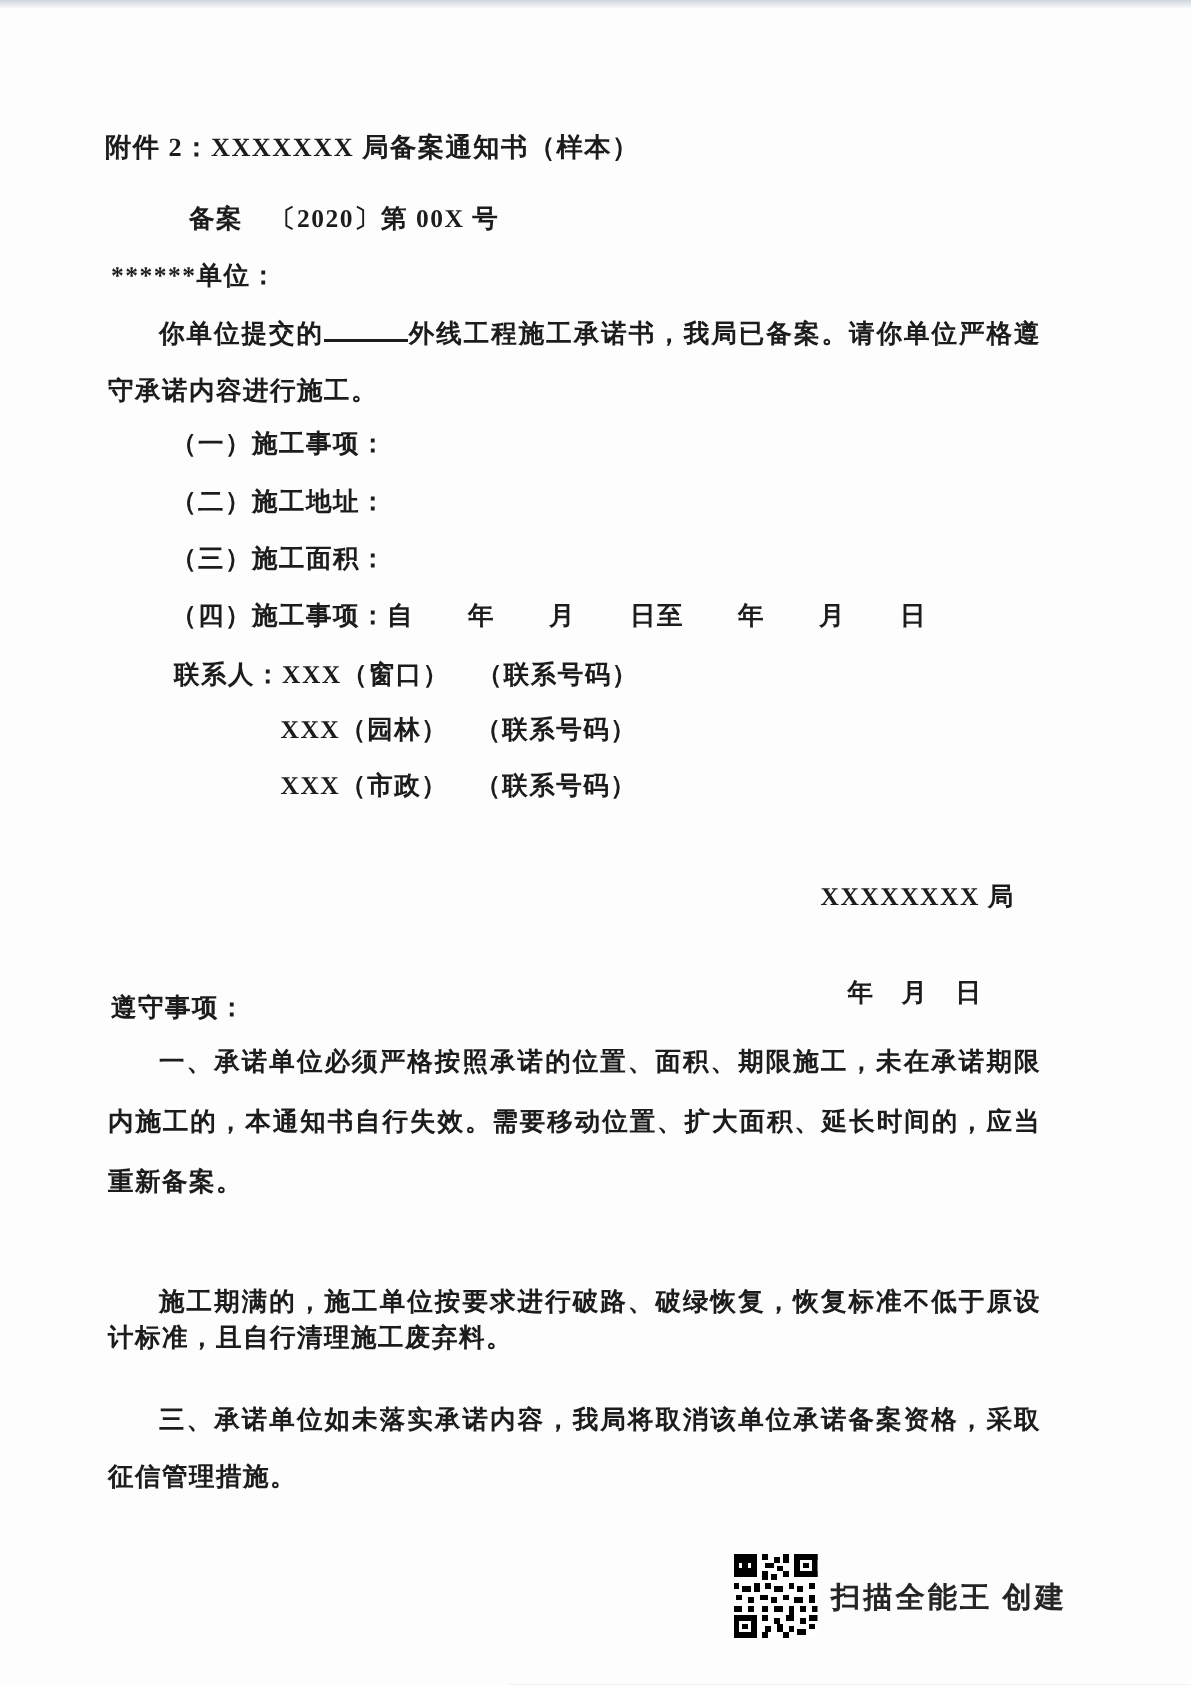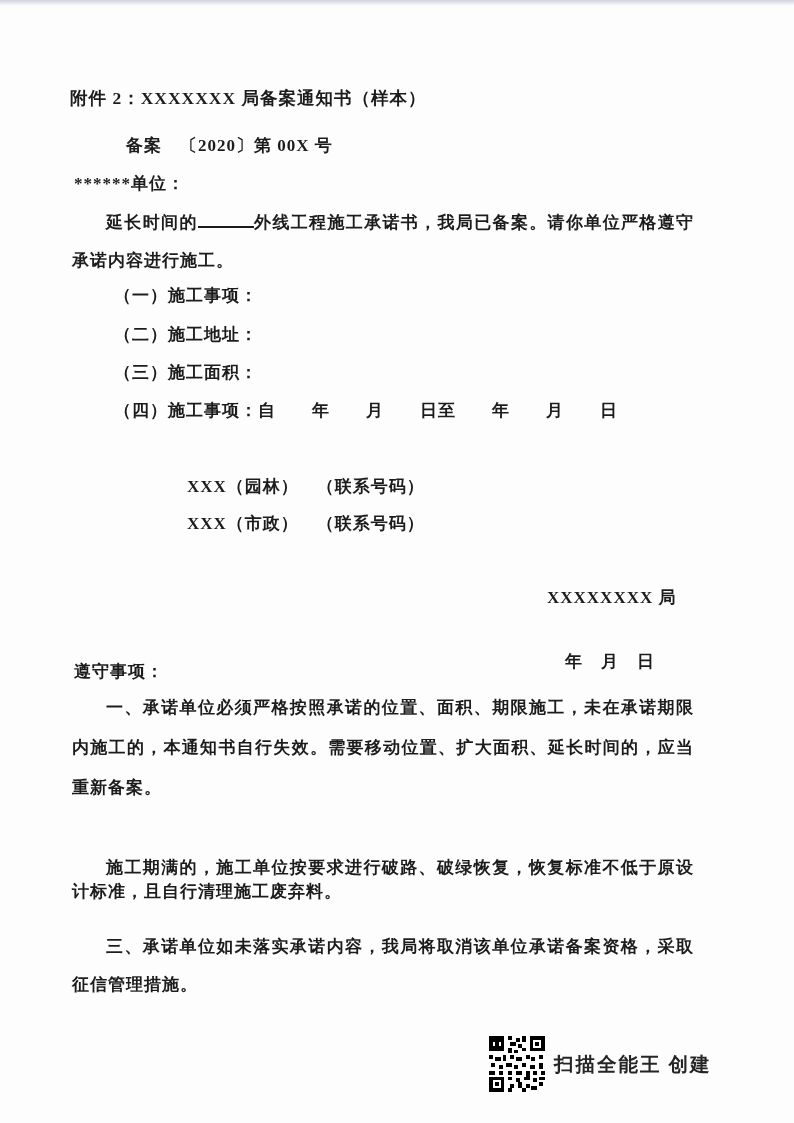--- a/index.html
+++ b/index.html
@@ -88,27 +88,28 @@
 </head>
 <body>
 
 <div class="page">
   <div class="scan-edge"></div>
 
   <div class="line attachment-title">附件 2：XXXXXXX 局备案通知书（样本）</div>
   <div class="line doc-number">备案　〔2020〕第 00X 号</div>
   <div class="line salutation">******单位：</div>
 
-  <p class="para intro"><span>延长时间的</span><span class="blank"></span><span>外线工程施工承诺书，我局已备案。请你单位严格遵守承诺内容进行施工。</span></p>
+  <p class="para intro"><span>你单位提交的</span><span class="blank"></span><span>外线工程施工承诺书，我局已备案。请你单位严格遵守承诺内容进行施工。</span></p>
 
   <div class="line item-1">（一）施工事项：</div>
   <div class="line item-2">（二）施工地址：</div>
   <div class="line item-3">（三）施工面积：</div>
   <div class="line item-4">（四）施工事项：自　　年　　月　　日至　　年　　月　　日</div>
 
+  <div class="line contact-1">联系人：XXX（窗口）　（联系号码）</div>
   <div class="line contact-2">XXX（园林）　（联系号码）</div>
   <div class="line contact-3">XXX（市政）　（联系号码）</div>
 
   <div class="line sig-org">XXXXXXXX 局</div>
   <div class="line sig-date">年　月　日</div>
 
   <div class="line compliance-heading">遵守事项：</div>
   <p class="para para-1">一、承诺单位必须严格按照承诺的位置、面积、期限施工，未在承诺期限内施工的，本通知书自行失效。需要移动位置、扩大面积、延长时间的，应当重新备案。</p>
   <p class="para para-3">施工期满的，施工单位按要求进行破路、破绿恢复，恢复标准不低于原设计标准，且自行清理施工废弃料。</p>
   <p class="para para-4">三、承诺单位如未落实承诺内容，我局将取消该单位承诺备案资格，采取征信管理措施。</p>

